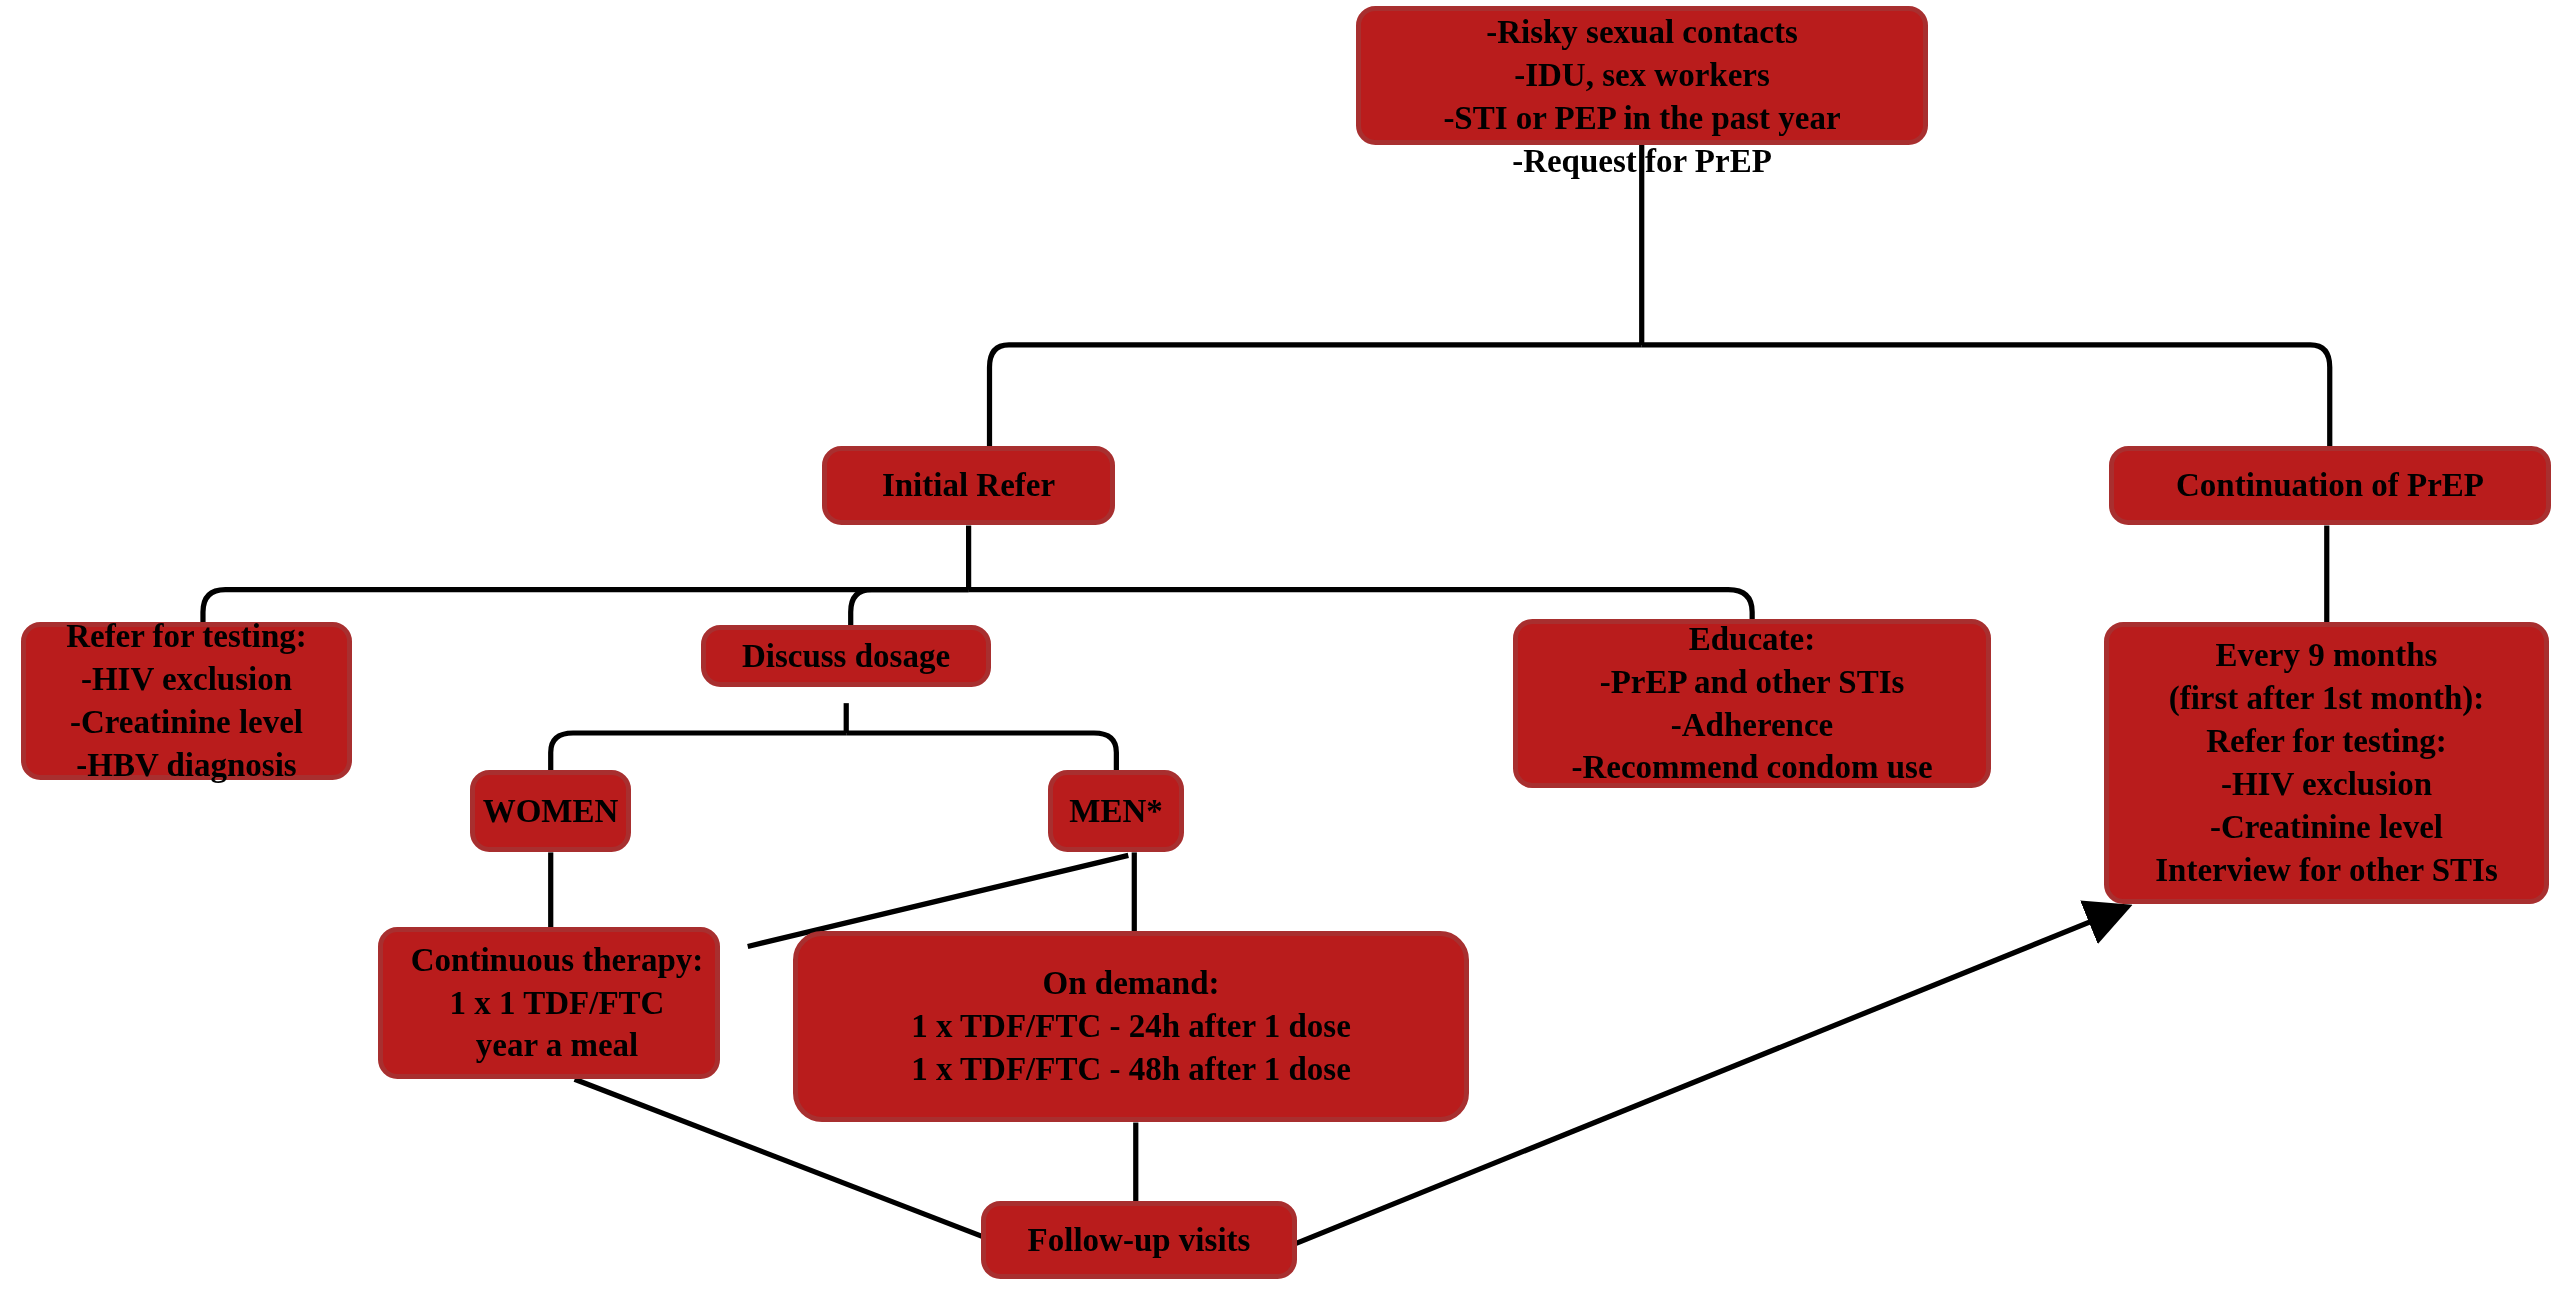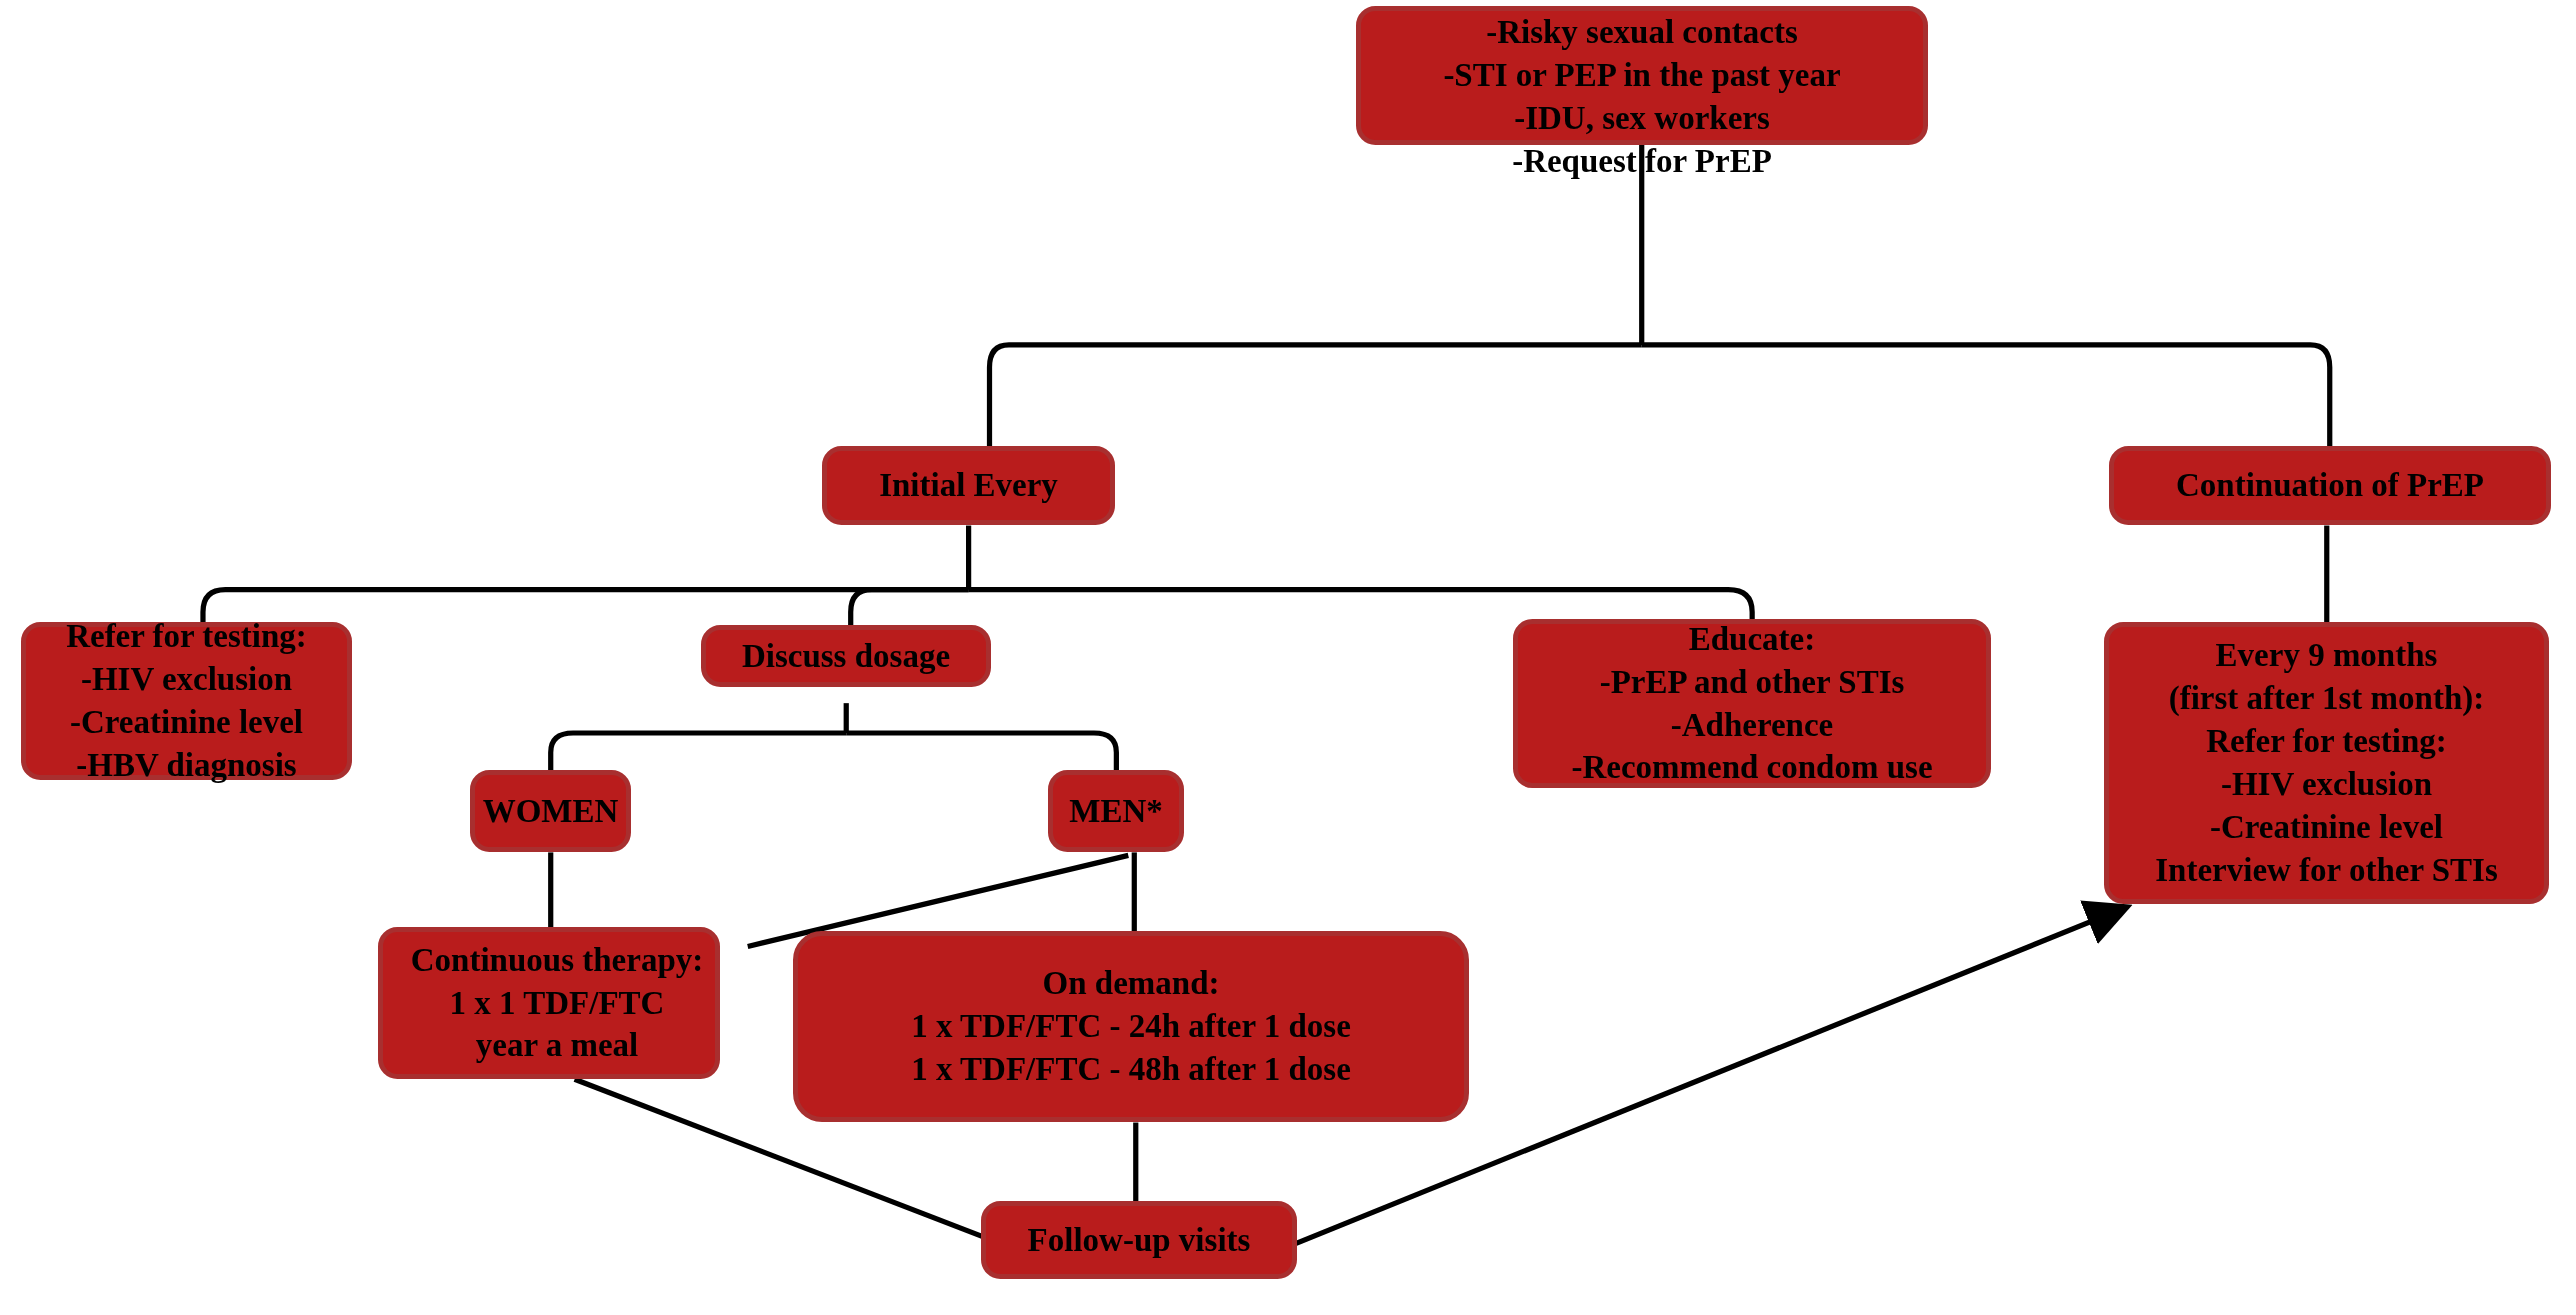--- a/index.html
+++ b/index.html
@@ -101,29 +101,29 @@
 
     <path d="M 1522 1504 L 1522 1610" fill="none" stroke="#000000" stroke-width="7"></path>
 
     <path d="M 1722 1672 L 2848 1216" fill="none" stroke="#000000" stroke-width="7" marker-end="url(#arrowhead)"></path>
   </svg>
 
   <div class="node" id="node-interview">
     <div class="lines">
       <span class="ln">Interview:</span>
       <span class="ln">-Risky sexual contacts</span>
+      <span class="ln">-IDU, sex workers</span>
       <span class="ln">-STI or PEP in the past year</span>
-      <span class="ln">-IDU, sex workers</span>
       <span class="ln">-Request for PrEP</span>
     </div>
   </div>
 
   <div class="node" id="node-initial">
     <div class="lines">
-      <span class="ln">Initial Every</span>
+      <span class="ln">Initial Refer</span>
     </div>
   </div>
 
   <div class="node" id="node-continuation">
     <div class="lines">
       <span class="ln">Continuation of PrEP</span>
     </div>
   </div>
 
   <div class="node" id="node-refer">

